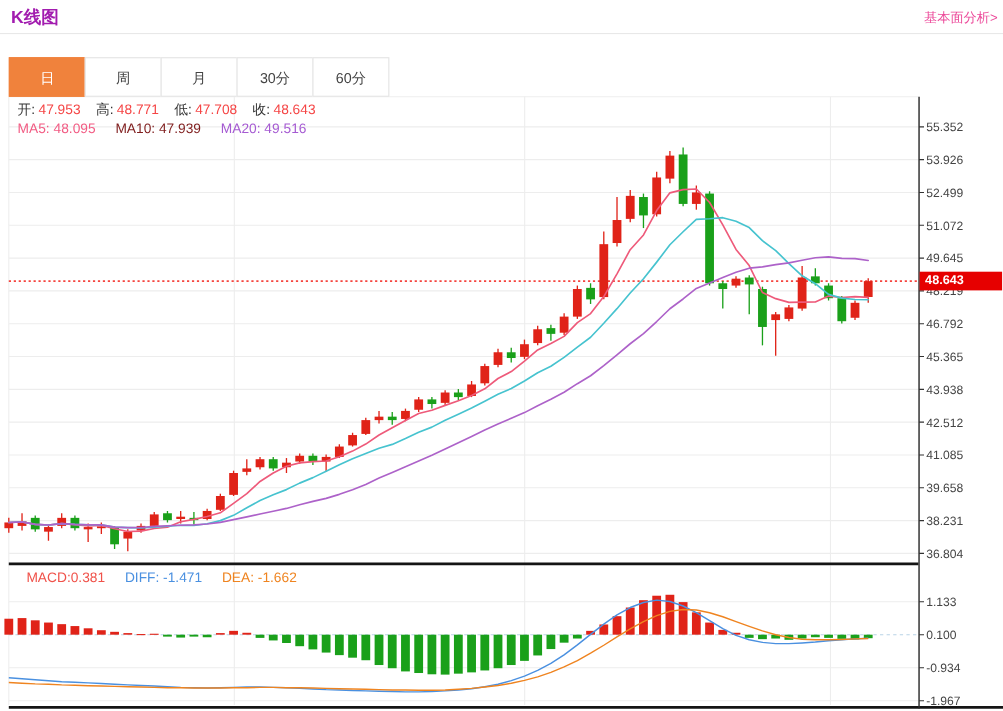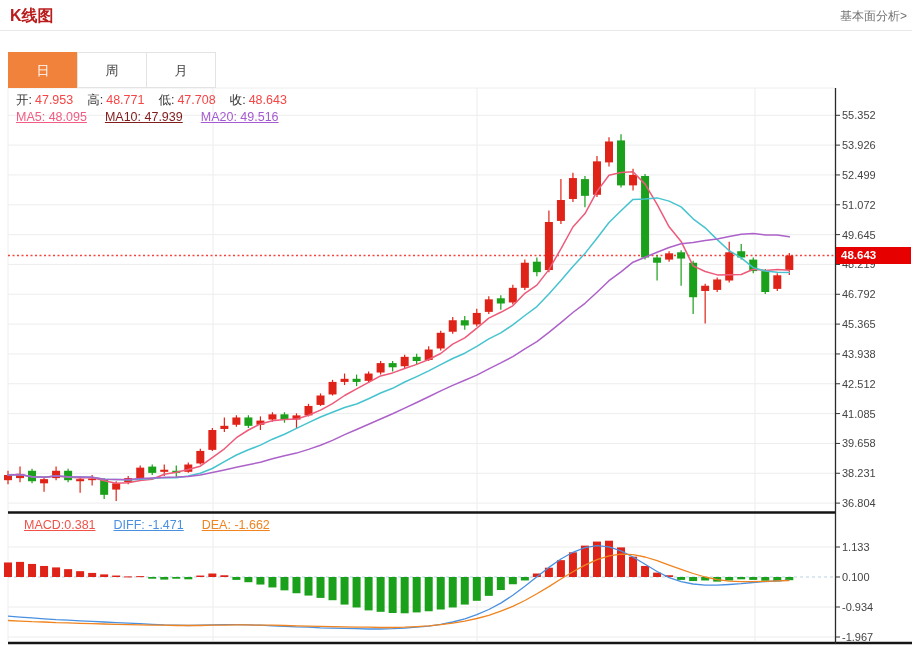--- a/index.html
+++ b/index.html
@@ -1,50 +1,52 @@
 <!DOCTYPE html>
 <html style="--up: #e02318; --down: #1aa01a; --ma5: #ee5a7a; --ma10: #46c3cf; --ma20: #ad62c9; --diff: #4a90e0; --dea: #ef8420; --grid: #ededed; --axis_line: #2a2a2a; --panel_border: #151515; --price_line: #f5443e; --badge_bg: #e60000; --tab_active_bg: #f0823c; --baseline_dash: #b9d3e6;"><head>
 <meta charset="utf-8">
 <style>
   html,body{margin:0;padding:0;background:#fff;}
   body{width:912px;height:646px;overflow:hidden;position:relative;
        font-family:"Liberation Sans","DejaVu Sans",sans-serif;}
   .abs{position:absolute;}
   #chart-svg{position:absolute;left:0;top:0;z-index:1;}
   .overlay{position:absolute;z-index:2;white-space:nowrap;}
-  .page-title{left:10px;top:6px;font-size:16px;font-weight:bold;color:#b91c1c;}
-  .top-link{right:5px;top:8px;font-size:12px;color:#737373;text-decoration:none;cursor:pointer;}
+  .page-title{left:10px;top:6px;font-size:16px;font-weight:bold;color:#a21caf;}
+  .top-link{right:5px;top:8px;font-size:12px;color:#ec4899;text-decoration:none;cursor:pointer;}
   .hdr-divider{left:0;top:30px;width:912px;height:1px;background:#e8e8e8;}
   .tabs{left:8px;top:52px;display:flex;z-index:2;}
   .tab{width:70px;height:36px;line-height:36px;text-align:center;font-size:13px;color:#444;
        background:#fff;border:1px solid #e3e3e3;margin-left:-1px;box-sizing:border-box;cursor:pointer;}
   .tab:first-child{margin-left:0;}
   .tab.active{background:var(--tab_active_bg,#f0823c);border-color:var(--tab_active_bg,#f0823c);color:#fff;}
   .legend{font-size:12.5px;z-index:2;}
   .legend-ohlc{left:16px;top:92px;}
   .legend-ma{left:16px;top:110px;}
   .legend-macd{left:24px;top:518px;}
   .legend .lab{color:#333;margin-right:3px;}
   .legend .val{color:#f54545;margin-right:14px;}
-  .legend .ma-item{margin-right:18px;text-decoration:underline;}
+  .legend .ma-item{margin-right:18px;}
   .price-badge{left:836px;top:247px;width:75px;height:17px;line-height:17px;z-index:3;
        background:var(--badge_bg,#e60000);color:#fff;font-size:11.5px;font-weight:bold;padding-left:5px;box-sizing:border-box;}
   svg text{font-family:"Liberation Sans","DejaVu Sans",sans-serif;font-size:11px;fill:#444;}
 </style>
 </head>
 <body>
 
 <div class="overlay page-title">K线图</div>
 <a class="overlay top-link">基本面分析&gt;</a>
 <div class="abs hdr-divider"></div>
 
 <div class="abs tabs" id="tabs">
     <div class="tab active">日</div>
     <div class="tab">周</div>
     <div class="tab">月</div>
+    <div class="tab">30分</div>
+    <div class="tab">60分</div>
   </div>
 
 <div class="overlay legend legend-ohlc" id="ohlc-legend"><span class="lab">开:</span><span class="val">47.953</span><span class="lab">高:</span><span class="val">48.771</span><span class="lab">低:</span><span class="val">47.708</span><span class="lab">收:</span><span class="val">48.643</span></div>
 <div class="overlay legend legend-ma" id="ma-legend"><span class="ma-item" style="color: rgb(242, 92, 132);">MA5: 48.095</span><span class="ma-item" style="color: #7f1d1d;">MA10: 47.939</span><span class="ma-item" style="color: rgb(165, 90, 210);">MA20: 49.516</span></div>
 <div class="overlay legend legend-macd" id="macd-legend"><span class="ma-item" style="color: rgb(240, 82, 74);">MACD:0.381</span><span class="ma-item" style="color: rgb(74, 144, 224);">DIFF: -1.471</span><span class="ma-item" style="color: rgb(239, 132, 32);">DEA: -1.662</span></div>
 
 <div class="overlay price-badge">48.643</div>
 
 <svg id="chart-svg" width="912" height="646">
     <line x1="8" y1="88" x2="835" y2="88" stroke="#eeeeee" stroke-width="1"></line>

